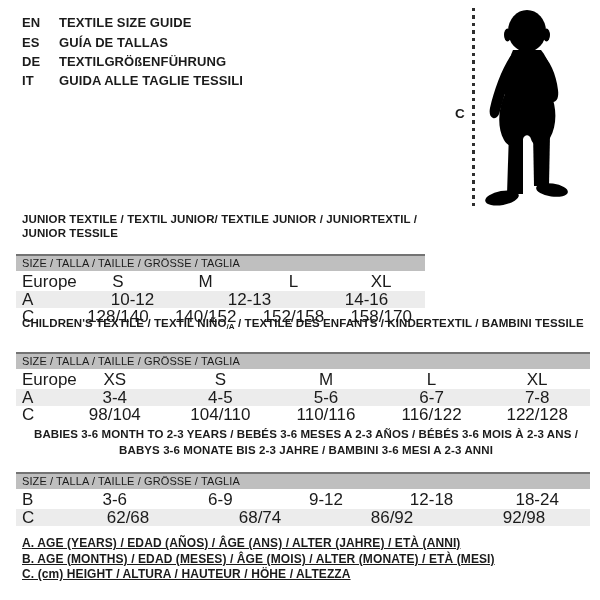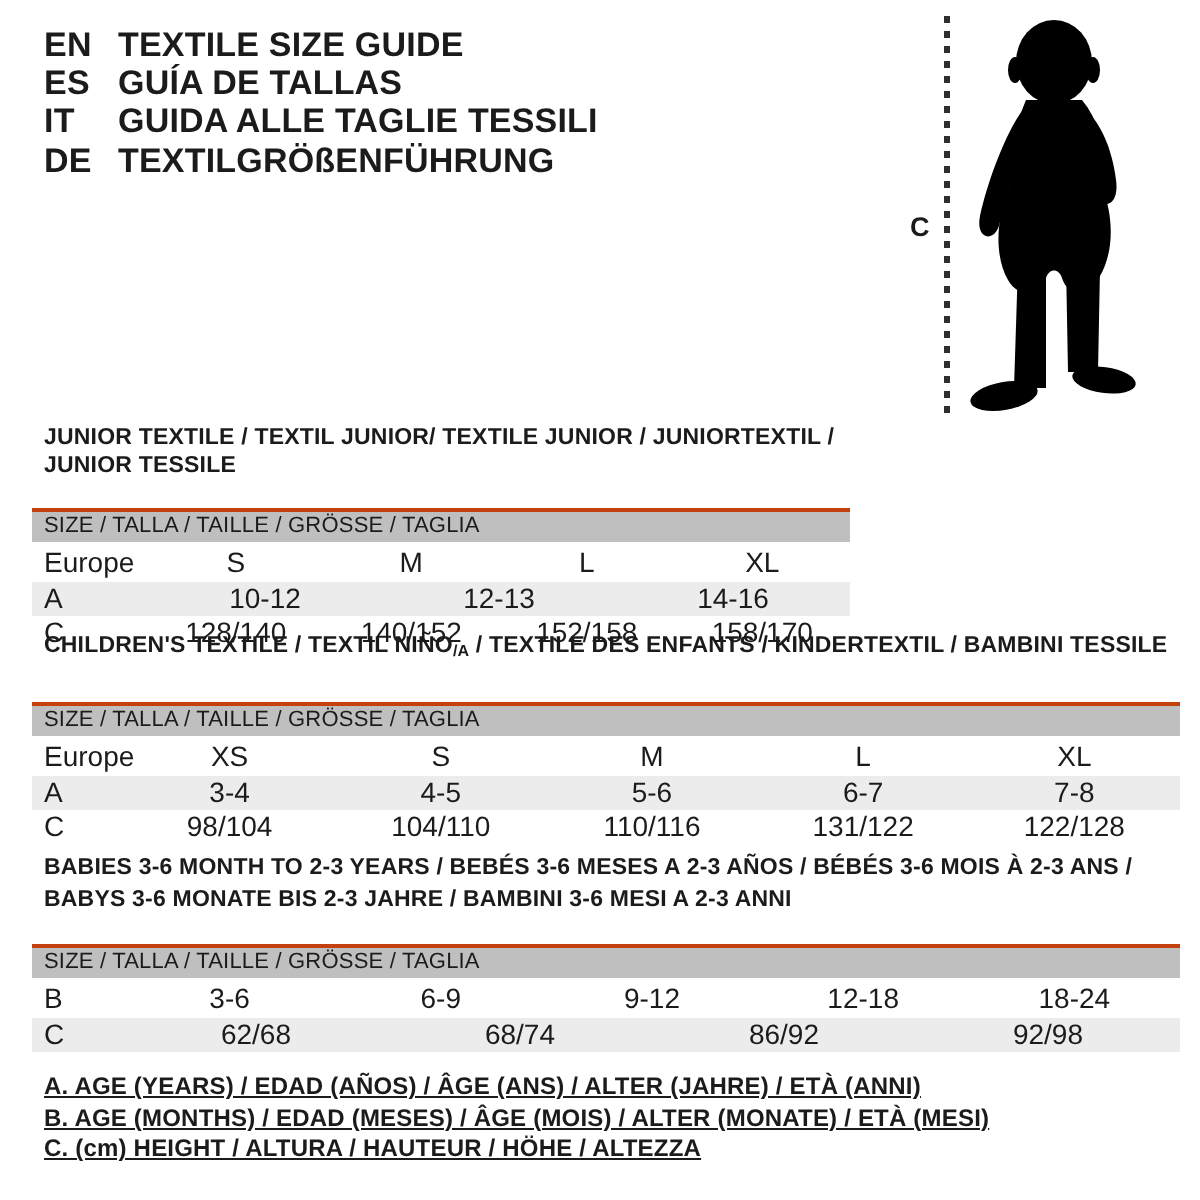--- a/index.html
+++ b/index.html
@@ -4,42 +4,42 @@
 <style>
   html,body { margin:0; padding:0; }
   body {
     width:600px; height:600px; background:#ffffff; position:relative;
     font-family:"Liberation Sans", sans-serif; color:#1b1b1b; overflow:hidden;
     -webkit-font-smoothing:antialiased;
   }
 
   
   .lang-list { position:absolute; left:22px; top:13px; }
-  .lang-row { display:flex; height:19.4px; align-items:center; font-size:17px; font-weight:700; letter-spacing:0.1px; }
+  .lang-row { display:flex; height:19.4px; align-items:center; font-size:13px; font-weight:700; letter-spacing:0.1px; }
   .lang-code { width:37px; flex:0 0 37px; }
 
   
   .measure-line { position:absolute; left:472px; top:8px; width:2.5px; height:199px;
     background:repeating-linear-gradient(to bottom, #2e2e2e 0 3.5px, transparent 3.5px 7.5px); }
   .measure-label { position:absolute; left:455px; top:106px; font-size:13.5px; font-weight:700; }
   .baby-svg { position:absolute; left:481px; top:8px; width:94px; height:200px; }
 
   
   .tbl { position:absolute; left:16px; }
   .t1 { top:212px; width:409px; }
   .t2 { top:316px; width:574px; }
   .t3 { top:427px; width:574px; }
   .t-title { font-size:11.5px; font-weight:700; line-height:14px; margin:0 0 14px 6px; letter-spacing:0.1px; }
   .t2 .t-title { margin-bottom:18px; }
-  .t3 .t-title { line-height:15.5px; }
+  .t3 .t-title { line-height:15.5px;text-align:center; }
   .t-title .tline { display:block; }
   .t-title sub { font-size:8px; vertical-align:-2px; }
-  .t-band { background:#bfbfbf; border-top:2px solid #c2410c; height:15px; line-height:15px;
+  .t-band { background:#bfbfbf; border-top:2px solid #737373; height:15px; line-height:15px;
     padding-left:6px; font-size:11px; margin-bottom:2px; letter-spacing:0.1px; }
-  .t-row { display:flex; height:17.5px; line-height:17.5px; font-size:14px; }
+  .t-row { display:flex; height:17.5px; line-height:17.5px; font-size:17px; }
   .t-rows .t-row:nth-child(2) { background:#ececec; }
   .t-lab { flex:0 0 auto; padding-left:6px; box-sizing:border-box; }
   .t1 .t-lab { width:58px; }
   .t2 .t-lab, .t3 .t-lab { width:46px; }
   .t-cell { flex:1 1 0; text-align:center; }
 
   
   .footnotes { position:absolute; left:22px; top:536px; font-size:12px; font-weight:700; line-height:15.7px; letter-spacing:0.1px;text-decoration:underline; }
 </style>
 </head>
@@ -50,26 +50,26 @@
   <section class="lang-list">
     <div class="lang-row">
       <span class="lang-code">EN</span>
       <span class="lang-title">TEXTILE SIZE GUIDE</span>
     </div>
     <div class="lang-row">
       <span class="lang-code">ES</span>
       <span class="lang-title">GUÍA DE TALLAS</span>
     </div>
     <div class="lang-row">
+      <span class="lang-code">DE</span>
+      <span class="lang-title">TEXTILGRÖßENFÜHRUNG</span>
+    </div>
+    <div class="lang-row">
       <span class="lang-code">IT</span>
       <span class="lang-title">GUIDA ALLE TAGLIE TESSILI</span>
-    </div>
-    <div class="lang-row">
-      <span class="lang-code">DE</span>
-      <span class="lang-title">TEXTILGRÖßENFÜHRUNG</span>
     </div>
   </section>
 
   <div class="measure-line"></div>
   <div class="measure-label">C</div>
   <svg class="baby-svg" viewBox="0 0 94 200" aria-hidden="true">
     <g fill="#000000">
       <ellipse cx="46" cy="23" rx="19" ry="21"></ellipse>
       <ellipse cx="26.5" cy="27" rx="3.5" ry="6.5"></ellipse>
       <ellipse cx="65.5" cy="27" rx="3.5" ry="6.5"></ellipse>
@@ -129,21 +129,21 @@
         <span class="t-cell">4-5</span>
         <span class="t-cell">5-6</span>
         <span class="t-cell">6-7</span>
         <span class="t-cell">7-8</span>
       </div>
       <div class="t-row">
         <span class="t-lab">C</span>
         <span class="t-cell">98/104</span>
         <span class="t-cell">104/110</span>
         <span class="t-cell">110/116</span>
-        <span class="t-cell">131/122</span>
+        <span class="t-cell">116/122</span>
         <span class="t-cell">122/128</span>
       </div>
     </div>
   </section>
 
   <section class="tbl t3">
     <h2 class="t-title">
         <span class="tline">BABIES 3-6 MONTH TO 2-3 YEARS / BEBÉS 3-6 MESES A 2-3 AÑOS / BÉBÉS 3-6 MOIS À 2-3 ANS /</span>
         <span class="tline">BABYS 3-6 MONATE BIS 2-3 JAHRE / BAMBINI 3-6 MESI A 2-3 ANNI</span>
       </h2>

